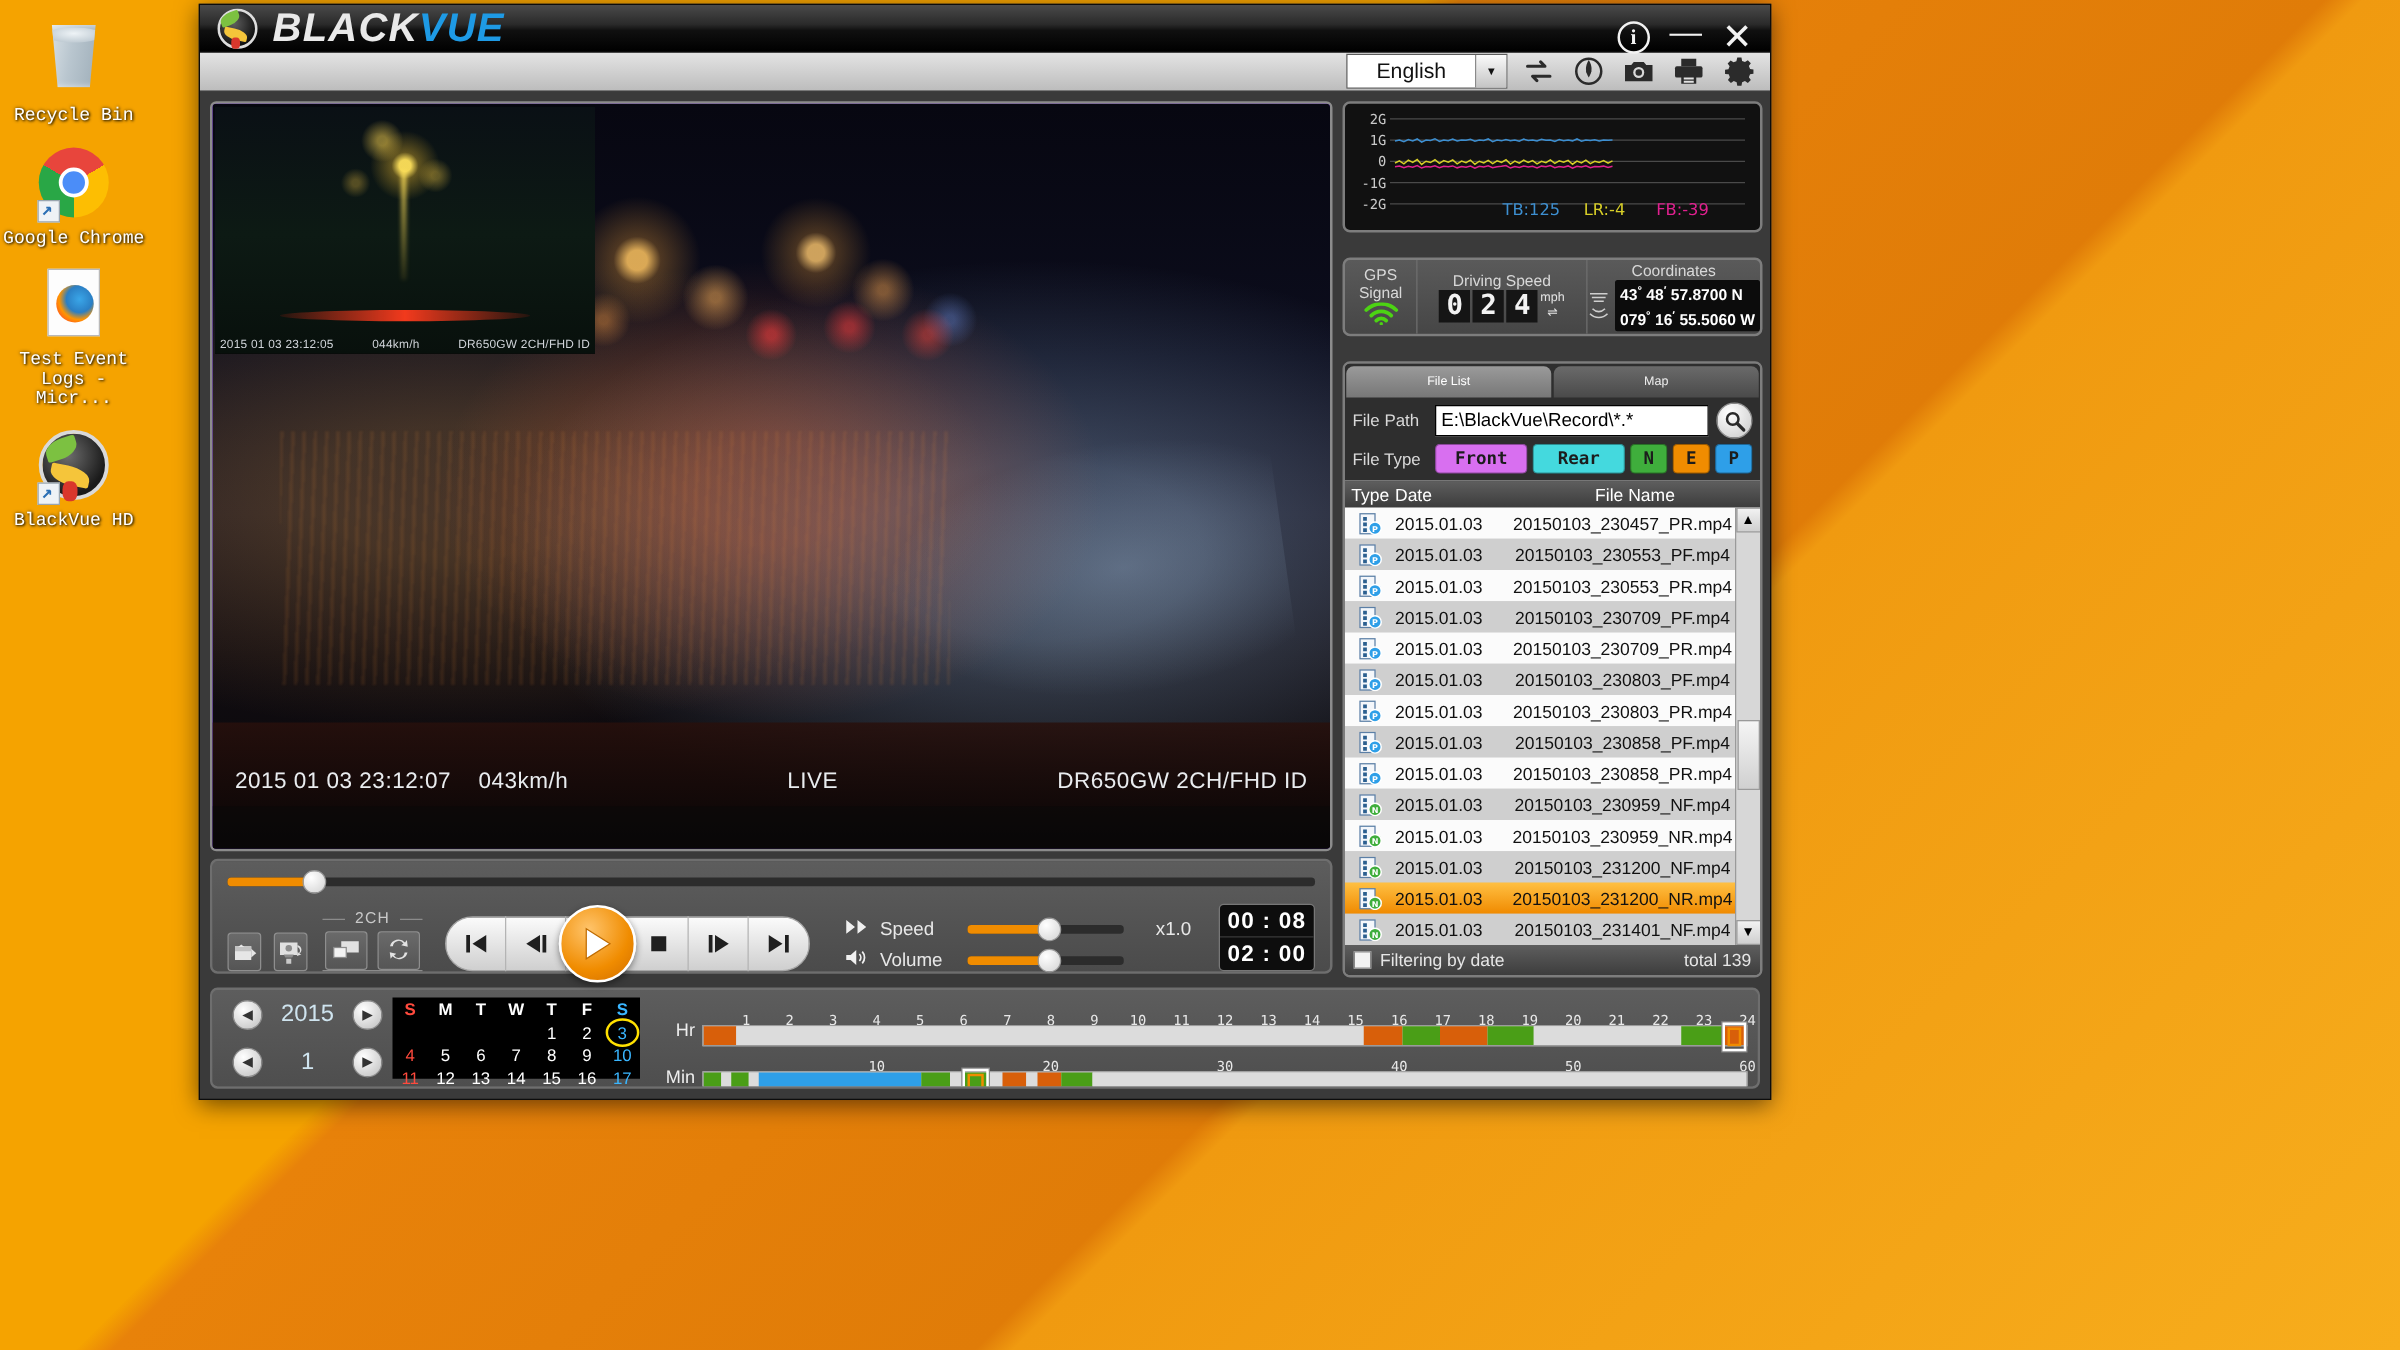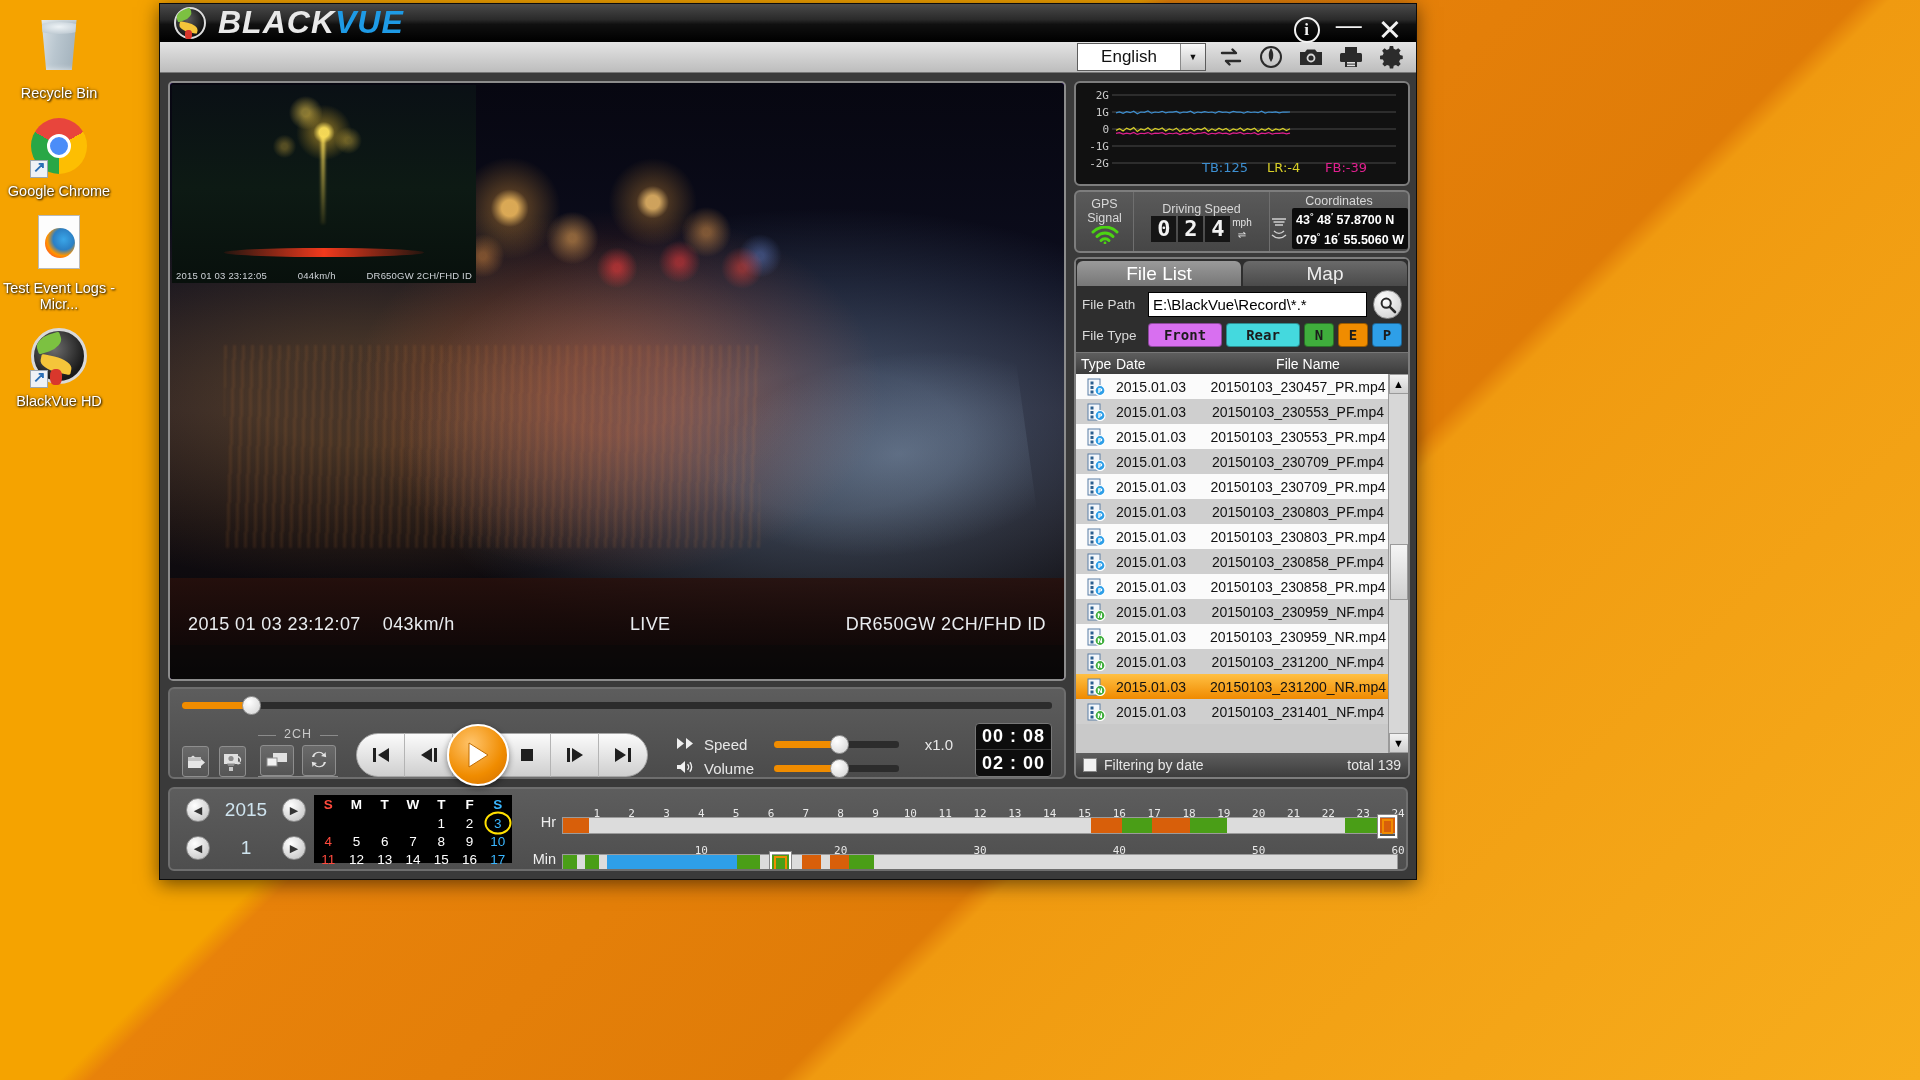--- a/index.html
+++ b/index.html
@@ -11,20 +11,21 @@
     background: linear-gradient(135deg, #f5a300 0%, #f5a300 38%, #e8820a 39%, #e07c08 62%, #f09a10 63%, #f7ad1c 100%);
     position: relative;
   }
   
   #desktop-icons {
     position: absolute; left: 0; top: 14px; width: 118px;
   }
   .desk-icon {
     width: 118px; margin-bottom: 16px; text-align: center;
     cursor: default;
+    font-family: Liberation Mono, monospace;
   }
   .desk-icon .glyph {
     width: 62px; height: 62px; margin: 0 auto 4px; position: relative;
   }
   .desk-icon .label {
     color: #fff; font-size: 14.5px; line-height: 15.5px;
     text-shadow: 1px 1px 2px rgba(0,0,0,.85), 0 0 3px rgba(0,0,0,.6);
     word-wrap: break-word;
   }
   
@@ -105,21 +106,21 @@
   .lang-value{width:102px;display:flex;align-items:center;justify-content:center;font-size:17px;color:#111;}
   .lang-arrow{width:25px;background:linear-gradient(180deg,#fafafa,#c4c4c4);border-left:1px solid #8a8a8a;
      display:flex;align-items:center;justify-content:center;font-size:9px;color:#111;}
   .tb-ic{width:30px;height:30px;display:flex;align-items:center;justify-content:center;
      color:#2b2b2b;cursor:pointer;}
   .tb-ic svg{display:block;}
 
   
   #app-body{flex:1;display:flex;padding:8px;gap:8px;background:#3a3a3a;}
   #left-col{width:898px;display:flex;flex-direction:column;gap:6px;}
-  #right-col{width:387px;display:flex;flex-direction:column;gap:4px;}
+  #right-col{width:387px;display:flex;flex-direction:column;gap:20px;}
 
   
   #video-stage{height:600px;background:#6d28d9;border:2px solid #8c8c8c;border-radius:5px;
      position:relative;overflow:hidden;}
   .night-scene{position:absolute;inset:0;
      background:
       radial-gradient(circle at 38% 21%, rgba(255,196,96,.85) 0 1.1%, rgba(255,170,60,.28) 2.6%, transparent 7%),
       radial-gradient(circle at 54% 20%, rgba(255,200,110,.8) 0 1%, rgba(255,170,60,.25) 2.4%, transparent 6.5%),
       radial-gradient(circle at 45% 26%, rgba(255,180,90,.5) 0 .6%, transparent 4%),
       radial-gradient(circle at 60% 25%, rgba(255,170,80,.45) 0 .55%, transparent 3.6%),
@@ -223,21 +224,21 @@
   .unit{display:flex;flex-direction:column;align-items:center;color:#e3e3e3;font-size:10px;line-height:12px;}
   .gps-cell.crd{flex:1;}
   .crd-wrap{display:flex;align-items:center;gap:4px;}
   .crd-box{background:#0c0c0c;padding:1px 4px;border-radius:2px;}
   .crd-line{color:#fff;font-size:12.5px;font-weight:bold;white-space:nowrap;line-height:15px;}
   .crd-line .deg{font-size:9px;vertical-align:super;}
 
   #list-panel{flex:1;border:2px solid #7d7d7d;border-radius:6px;background:#2e2e2e;
      display:flex;flex-direction:column;overflow:hidden;}
   .tabs{display:flex;height:27px;background:#2e2e2e;}
-  .tab{flex:1;display:flex;align-items:center;justify-content:center;font-size:19px;color:#eee;
+  .tab{flex:1;display:flex;align-items:center;justify-content:center;font-size:10px;color:#eee;
      background:linear-gradient(180deg,#6a6a6a,#4a4a4a);border-top-left-radius:6px;border-top-right-radius:6px;
      margin:2px 1px 0;cursor:pointer;}
   .tab.active{background:linear-gradient(180deg,#9a9a9a,#777);color:#fff;}
   .filters{padding:4px 6px 5px;display:flex;flex-direction:column;gap:4px;}
   .frow{display:flex;align-items:center;gap:6px;}
   .flabel{width:60px;color:#d9d9d9;font-size:13.5px;}
   .fpath{flex:1;height:25px;background:#fff;border:1px solid #000;font-size:15px;color:#000;
      display:flex;align-items:center;padding:0 4px;}
   .search-btn{width:29px;height:29px;border-radius:50%;background:radial-gradient(circle at 35% 30%,#fff,#c8c8c8);
      border:1px solid #8f8f8f;display:flex;align-items:center;justify-content:center;cursor:pointer;}

